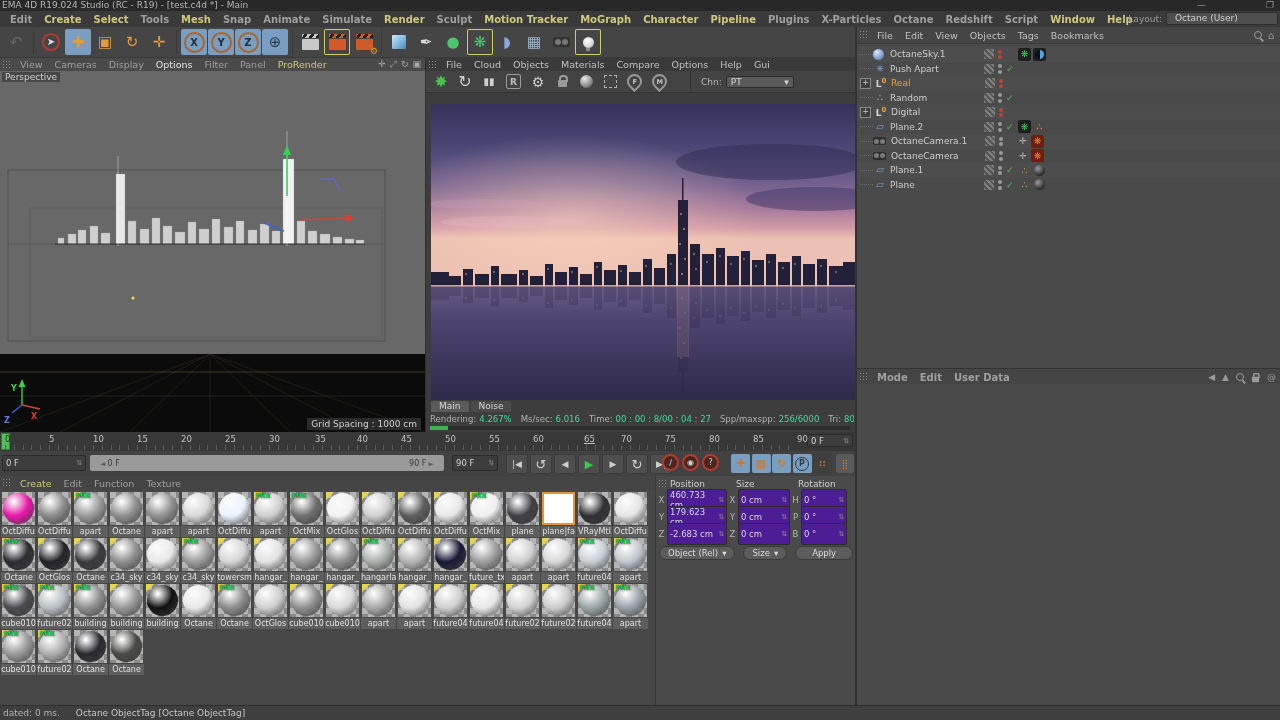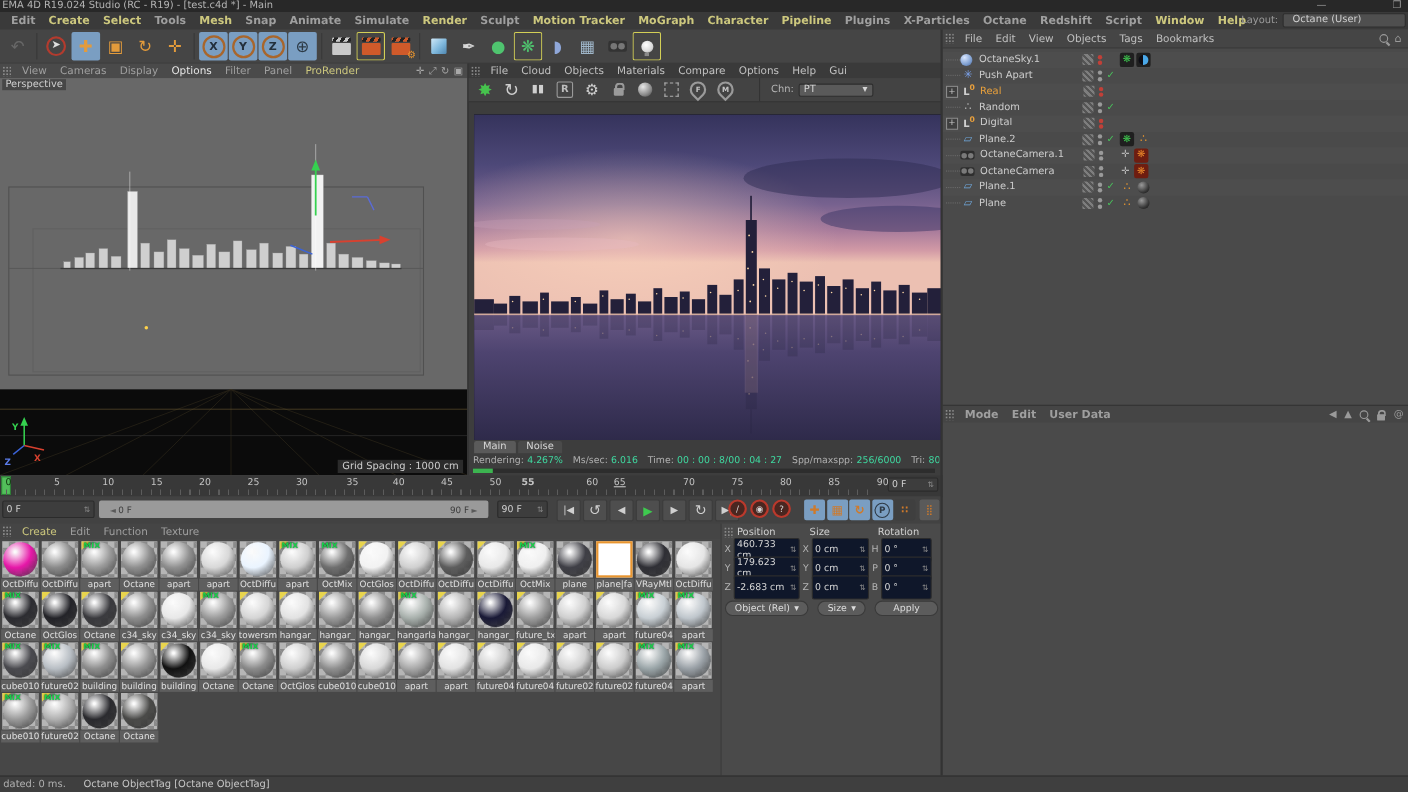--- a/index.html
+++ b/index.html
@@ -178,21 +178,21 @@
   .mixlbl{position:absolute;left:2px;top:0;color:#17d24a;font-size:7px;font-weight:bold;text-shadow:0 0 2px #000;z-index:2}
   .ycorner{position:absolute;left:0;top:0;width:0;height:0;border-top:8px solid #e8d44d;border-right:8px solid transparent;z-index:1}
   .mname{height:11px;margin-top:1px;background:#5e5e5e;color:#e0e0e0;font-size:8px;text-align:center;
          overflow:hidden;white-space:nowrap;line-height:11px}
   
   #coords{position:absolute;left:655px;top:476px;width:202px;height:229px;background:#4a4a4a;border-left:1px solid #3a3a3a;box-sizing:border-box}
   .coord-head{display:flex;align-items:center;height:15px;font-size:9px;color:#cfcfcf}
   .coord-head span.h1{width:66px}.coord-head span.h2{width:62px}.coord-head span.h3{width:52px}
   .coord-row{display:flex;align-items:center;height:17px;gap:2px;padding-left:2px}
   .clbl{width:7px;font-size:8.5px;color:#b5b5b5;text-align:center;flex:none}
-  .cfield{height:22px;background:#0f172a;border:1px solid #2c2c2c;border-radius:2px;color:#d6d6d6;font-size:8.5px;
+  .cfield{height:22px;background:#4c1d95;border:1px solid #2c2c2c;border-radius:2px;color:#d6d6d6;font-size:8.5px;
           display:flex;align-items:center;justify-content:space-between;padding:0 2px;box-sizing:border-box}
   .coord-foot{display:flex;align-items:center;gap:8px;margin-top:4px;padding-left:3px}
   .pill{background:#5c5c5c;border:1px solid #3a3a3a;border-radius:7px;color:#dcdcdc;font-size:8.5px;
         padding:1px 8px;display:flex;align-items:center;gap:4px}
   
   #statusbar{position:absolute;left:0;top:705px;width:1280px;height:15px;background:#3f3f3f;border-top:1px solid #2e2e2e;
              display:flex;align-items:center;gap:16px;padding-left:3px;box-sizing:border-box;font-size:9px}
   #statusbar .sleft{color:#b0b0b0}
   #statusbar .sright{color:#c6c6c6}
   .vdivider{position:absolute;left:855px;top:27px;width:2px;height:678px;background:#333}
@@ -740,23 +740,23 @@
     <span class="tick" style="left: 49px;">5</span>
     <span class="tick" style="left: 93px;">10</span>
     <span class="tick" style="left: 137px;">15</span>
     <span class="tick" style="left: 181px;">20</span>
     <span class="tick" style="left: 225px;">25</span>
     <span class="tick" style="left: 269px;">30</span>
     <span class="tick" style="left: 315px; text-align: right;">35</span>
     <span class="tick" style="left: 357px;">40</span>
     <span class="tick" style="left: 401px;">45</span>
     <span class="tick" style="left: 445px;">50</span>
-    <span class="tick" style="left: 474px; font-weight: bold;">55</span>
+    <span class="tick" style="left: 489px;">55</span>
     <span class="tick" style="left: 533px;">60</span>
-    <span class="tick" style="left: 558px; text-decoration: underline;">65</span>
+    <span class="tick" style="left: 584px; text-decoration: underline;">65</span>
     <span class="tick" style="left: 621px;">70</span>
     <span class="tick" style="left: 665px;">75</span>
     <span class="tick" style="left: 709px;">80</span>
     <span class="tick" style="left: 753px;">85</span>
     <span class="tick" style="left: 797px;">90</span>
   </div>
 <div id="transport">
   <div class="tfield" style="position:absolute;left:2px;top:4px;width:84px;height:16px">
     <span>0 F</span>
       <span class="stepper">⇅</span>

